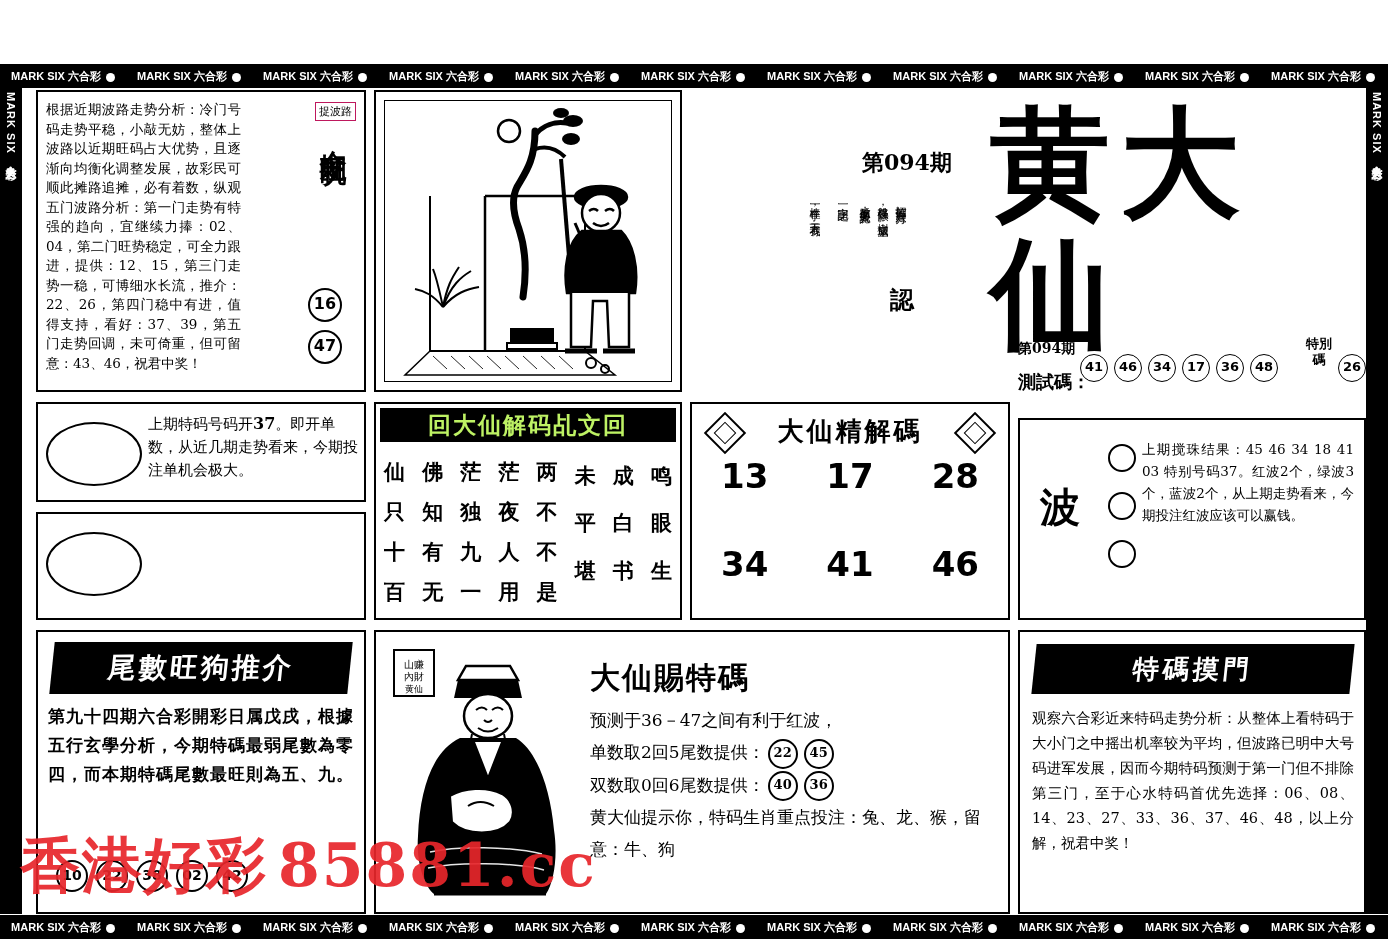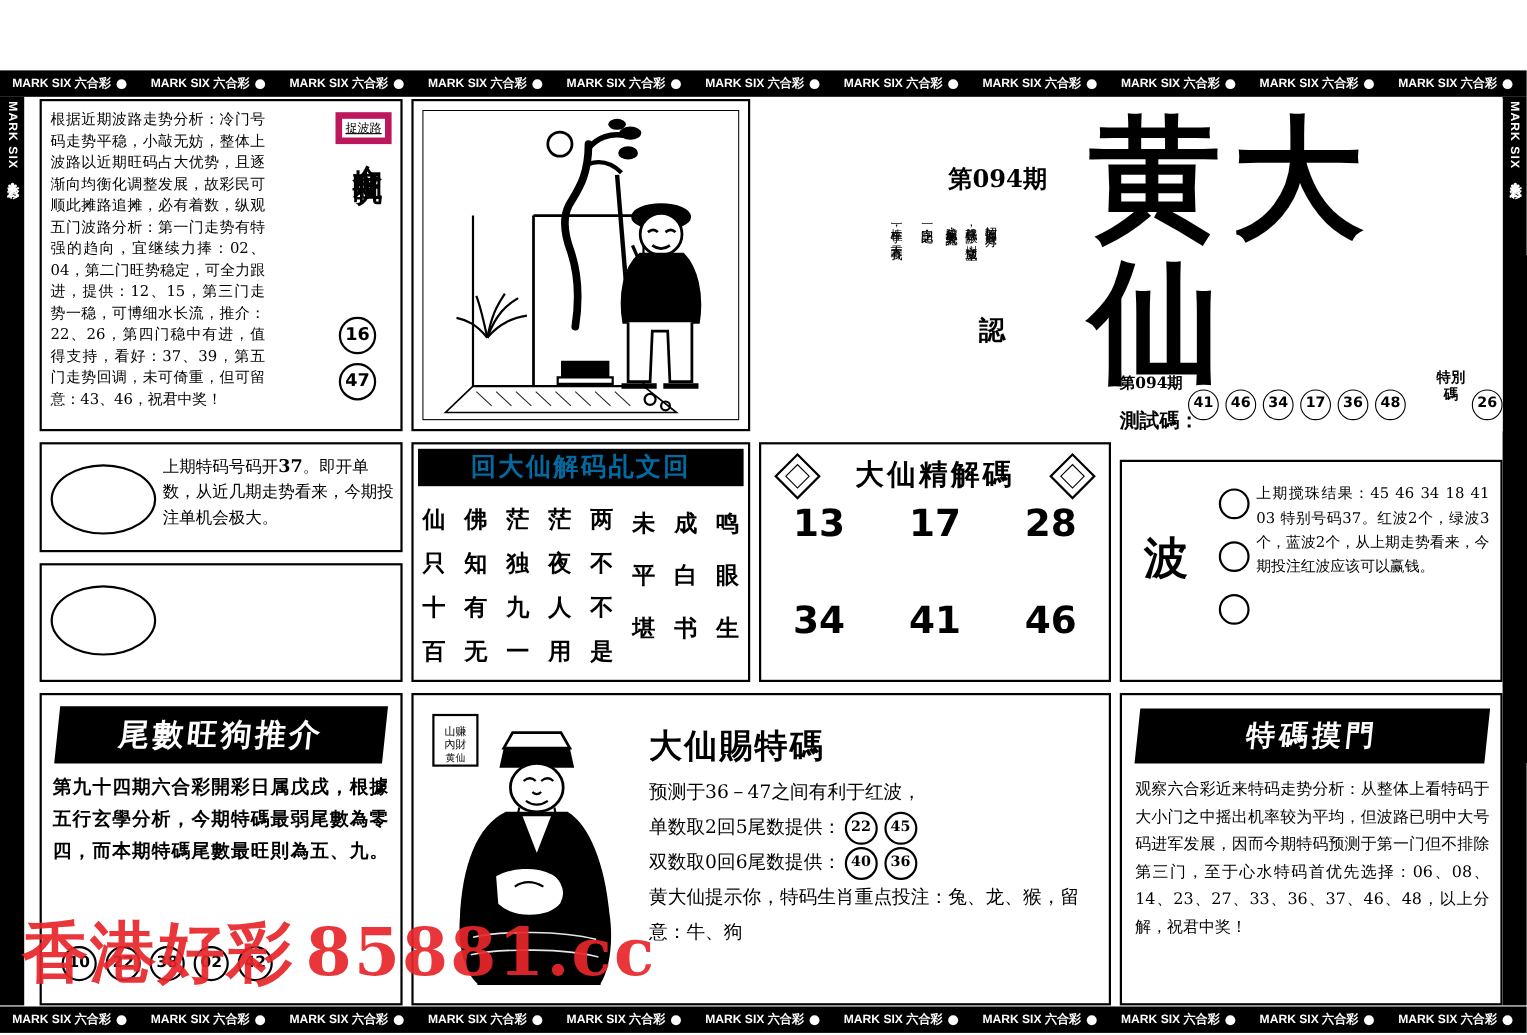--- a/index.html
+++ b/index.html
@@ -32,21 +32,21 @@
   .side.right{left:1366px;}
   .side .vtxt{writing-mode:vertical-rl;text-orientation:mixed;font-size:11px;font-weight:bold;line-height:22px;letter-spacing:1px;padding-top:4px;font-family:"Liberation Sans",sans-serif;}
 
   
   .box{position:absolute;border:2px solid #000;background:#fff;box-sizing:border-box;}
   .zh{font-family:"DejaVu Serif","Liberation Serif",serif;}
 
   
   #box-analysis{left:36px;top:90px;width:330px;height:302px;}
   .analysis-text{position:absolute;left:8px;top:8px;width:195px;font-size:13.5px;line-height:19.5px;text-align:justify;}
-  .tag-jiebolu{position:absolute;right:8px;top:10px;border:6px solid #be185d;font-size:11px;padding:1px 3px;text-decoration:underline;}
+  .tag-jiebolu{position:absolute;right:8px;top:10px;border:1px solid #be185d;font-size:11px;padding:1px 3px;}
   .wangma-v{position:absolute;right:14px;top:36px;width:44px;font-size:27px;font-weight:bold;line-height:34px;text-align:center;writing-mode:vertical-rl;letter-spacing:4px;}
   .circnum{display:inline-block;width:30px;height:30px;border:2px solid #000;border-radius:50%;text-align:center;line-height:28px;font-size:16px;font-weight:bold;}
   .num-a{position:absolute;right:22px;top:196px;}
   .num-b{position:absolute;right:22px;top:238px;}
 
   
   #box-pic{left:374px;top:90px;width:308px;height:302px;}
   .pic-inner{position:absolute;left:8px;top:8px;right:8px;bottom:8px;border:1px solid #000;overflow:hidden;}
 
   
@@ -59,21 +59,21 @@
 
   
   #box-note1{left:36px;top:402px;width:330px;height:100px;}
   #box-note2{left:36px;top:512px;width:330px;height:108px;}
   .oval{position:absolute;left:8px;top:18px;width:92px;height:60px;border:2px solid #000;border-radius:50%;}
   .note-text{position:absolute;left:110px;top:8px;right:6px;font-size:15px;line-height:23px;}
   .note-text b{font-size:16px;}
 
   
   #box-zhanwen{left:374px;top:402px;width:308px;height:218px;}
-  .zw-header{position:absolute;left:4px;top:4px;right:4px;height:34px;background:#000;color:#0369a1;text-align:center;font-size:23px;font-weight:bold;line-height:34px;letter-spacing:2px;}
+  .zw-header{position:absolute;left:4px;top:4px;right:4px;height:34px;background:#000;color:#bef264;text-align:center;font-size:23px;font-weight:bold;line-height:34px;letter-spacing:2px;}
   .zw-grid{position:absolute;left:8px;top:48px;right:8px;bottom:6px;display:flex;justify-content:space-between;}
   .zw-col{display:flex;flex-direction:column;justify-content:space-around;font-size:21px;font-weight:bold;line-height:30px;}
 
   
   #box-jingjie{left:690px;top:402px;width:320px;height:218px;}
   .jj-title{position:absolute;left:0;top:10px;width:100%;text-align:center;font-size:26px;font-weight:bold;letter-spacing:3px;}
   .jj-diamond{position:absolute;top:14px;width:26px;height:26px;border:2px solid #000;transform:rotate(45deg);}
   .jj-diamond.l{left:18px;}
   .jj-diamond.r{right:18px;}
   .jj-diamond:after{content:"";position:absolute;left:5px;top:5px;right:5px;bottom:5px;border:1px solid #000;}

